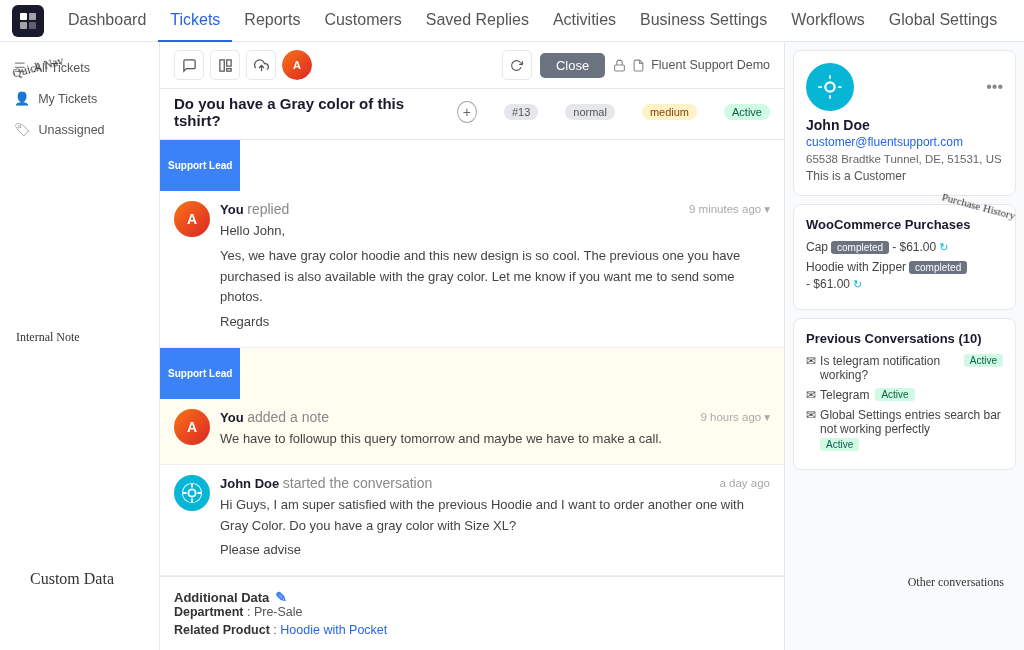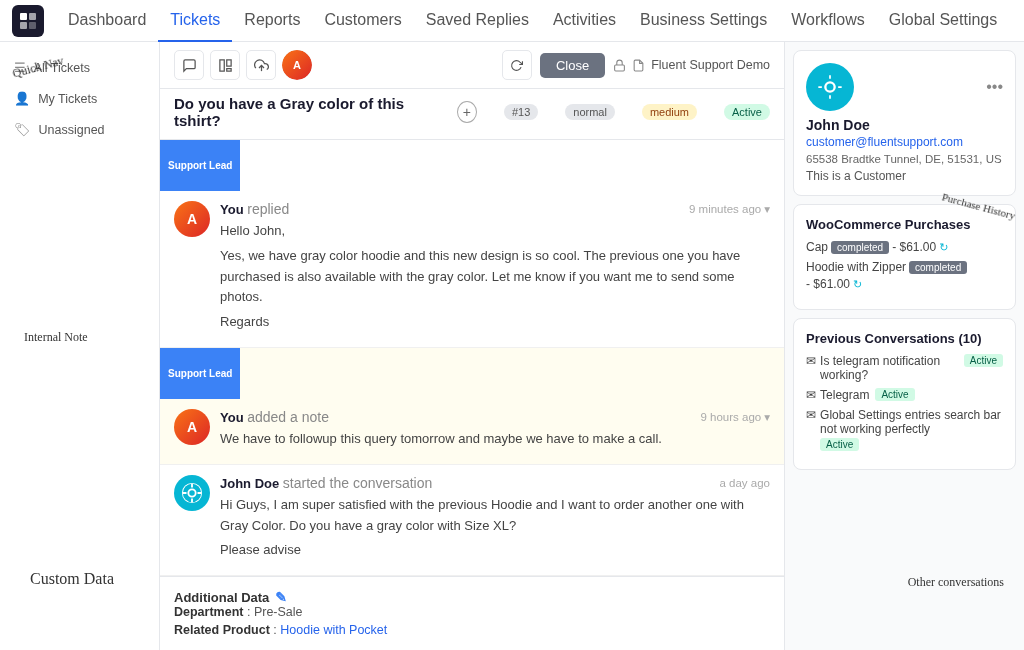--- a/index.html
+++ b/index.html
@@ -330,16 +330,16 @@
           <span style="background:#d1fae5;color:#065f46;font-size:10px;padding:1px 6px;border-radius:3px;margin-top:2px;display:inline-block;">Active</span>
         </div>
       </div>
     </div>
 
   </div>
 
 </div>
 
 <div style="position:fixed;top:60px;left:12px;font-family:'Segoe Script',cursive;font-size:12px;color:#333;pointer-events:none;transform:rotate(-15deg);">Quick Nav</div>
-<div style="position:fixed;top:330px;left:24px;font-family:'Segoe Script',cursive;font-size:12px;color:#333;pointer-events:none;">Internal Note</div>
+<div style="position:fixed;top:330px;left:16px;font-family:'Segoe Script',cursive;font-size:12px;color:#333;pointer-events:none;">Internal Note</div>
 <div style="position:fixed;top:570px;left:30px;font-family:'Segoe Script',cursive;font-size:16px;color:#333;pointer-events:none;">Custom Data</div>
 <div style="position:fixed;top:200px;right:8px;font-family:'Segoe Script',cursive;font-size:11px;color:#333;pointer-events:none;transform:rotate(15deg);">Purchase History</div>
 <div style="position:fixed;bottom:60px;right:20px;font-family:'Segoe Script',cursive;font-size:12px;color:#333;pointer-events:none;margin-top:32px;">Other conversations</div>
 
 </body></html>

